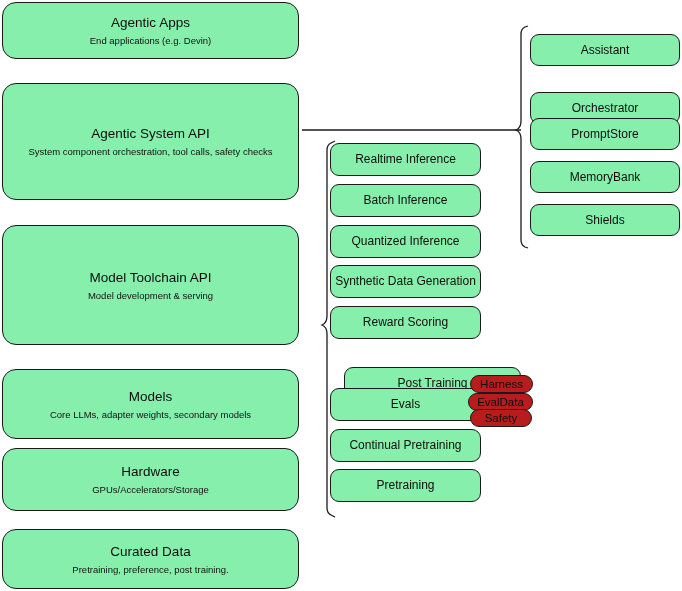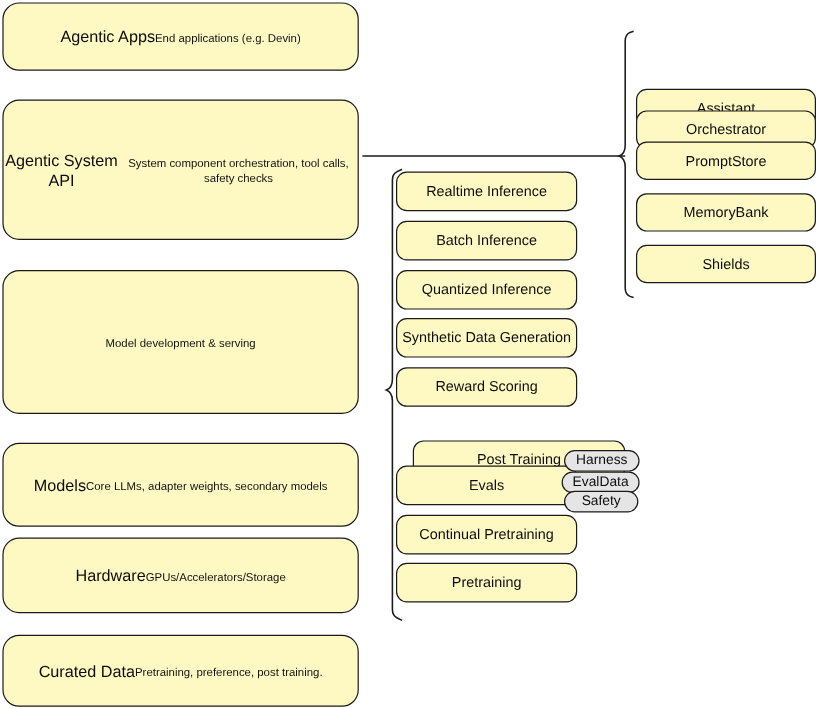--- a/index.html
+++ b/index.html
@@ -16,23 +16,23 @@
     width: 682px;
     height: 591px;
     background: #ffffff;
     overflow: hidden;
   }
   .box {
     position: absolute;
     box-sizing: border-box;
     border: 1.3px solid #1a1a1a;
     border-radius: 12px;
-    background: #fef9c3;
+    background: #86efac;
     display: flex;
-    flex-direction: row;
+    flex-direction: column;
     align-items: center;
     justify-content: center;
     text-align: center;
   }
   .layer {
     border-radius: 14px;
   }
   .layer .title {
     font-size: 13.5px;
     line-height: 17px;
@@ -52,21 +52,21 @@
   }
   .pillbox .label {
     font-size: 12px;
     color: #0d0d0d;
   }
   .tag {
     position: absolute;
     box-sizing: border-box;
     border: 1.3px solid #1a1a1a;
     border-radius: 11px;
-    background: #e5e5e5;
+    background: #b91c1c;
     display: flex;
     align-items: center;
     justify-content: center;
     font-size: 11.5px;
     line-height: 14px;
     color: #0d0d0d;
     z-index: 5;
   }
   .connector {
     position: absolute;
@@ -101,20 +101,21 @@
     <div class="title">Agentic Apps</div>
     <div class="subtitle">End applications (e.g. Devin)</div>
   </div>
 
   <div class="box layer" style="left:2px; top:83px; width:297px; height:117px;">
     <div class="title">Agentic System API</div>
     <div class="subtitle">System component orchestration, tool calls, safety checks</div>
   </div>
 
   <div class="box layer" style="left:2px; top:225px; width:297px; height:120px;">
+    <div class="title">Model Toolchain API</div>
     <div class="subtitle">Model development &amp; serving</div>
   </div>
 
   <div class="box layer" style="left:2px; top:369px; width:297px; height:70px;">
     <div class="title">Models</div>
     <div class="subtitle">Core LLMs, adapter weights, secondary models</div>
   </div>
 
   <div class="box layer" style="left:2px; top:448px; width:297px; height:63px;">
     <div class="title">Hardware</div>
@@ -157,21 +158,21 @@
   <div class="tag" style="left:470px; top:375px; width:63px; height:18px;">
     <span>Harness</span>
   </div>
   <div class="tag" style="left:468px; top:393px; width:65px; height:18px;">
     <span>EvalData</span>
   </div>
   <div class="tag" style="left:470px; top:409px; width:62px; height:18px;">
     <span>Safety</span>
   </div>
 
-  <div class="box pillbox" style="left:530px; top:34px; width:150px; height:32px;margin-top:40px;">
+  <div class="box pillbox" style="left:530px; top:34px; width:150px; height:32px;">
     <div class="label">Assistant</div>
   </div>
   <div class="box pillbox" style="left:530px; top:92px; width:150px; height:32px;">
     <div class="label">Orchestrator</div>
   </div>
   <div class="box pillbox" style="left:530px; top:161px; width:150px; height:32px;">
     <div class="label">MemoryBank</div>
   </div>
   <div class="box pillbox" style="left:530px; top:118px; width:150px; height:32px;">
     <div class="label">PromptStore</div>

